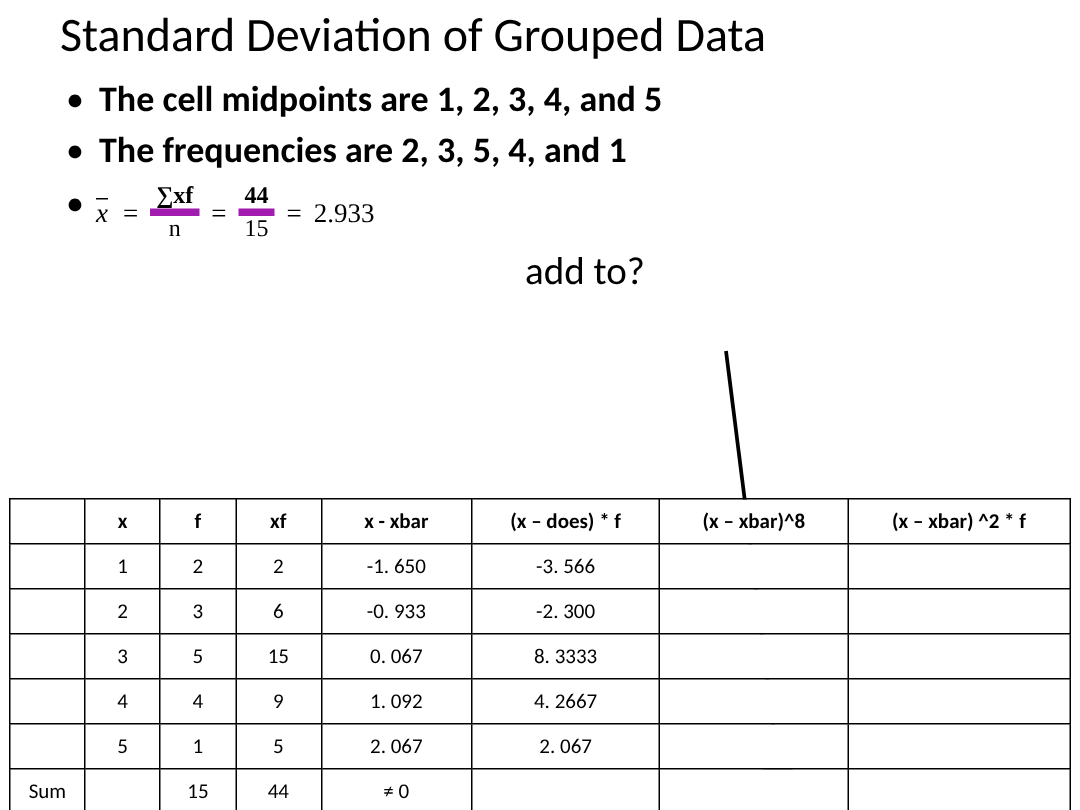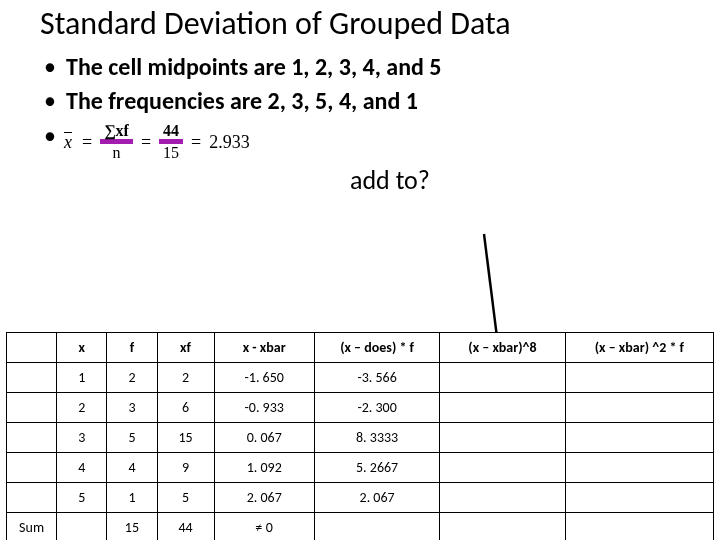--- a/index.html
+++ b/index.html
@@ -203,21 +203,21 @@
     <td>8. 3333</td>
     <td></td>
     <td></td>
   </tr>
   <tr>
     <td></td>
     <td>4</td>
     <td>4</td>
     <td>9</td>
     <td>1. 092</td>
-    <td>5. 2667</td>
+    <td>4. 2667</td>
     <td></td>
     <td></td>
   </tr>
   <tr>
     <td></td>
     <td>5</td>
     <td>1</td>
     <td>5</td>
     <td>2. 067</td>
     <td>2. 067</td>

